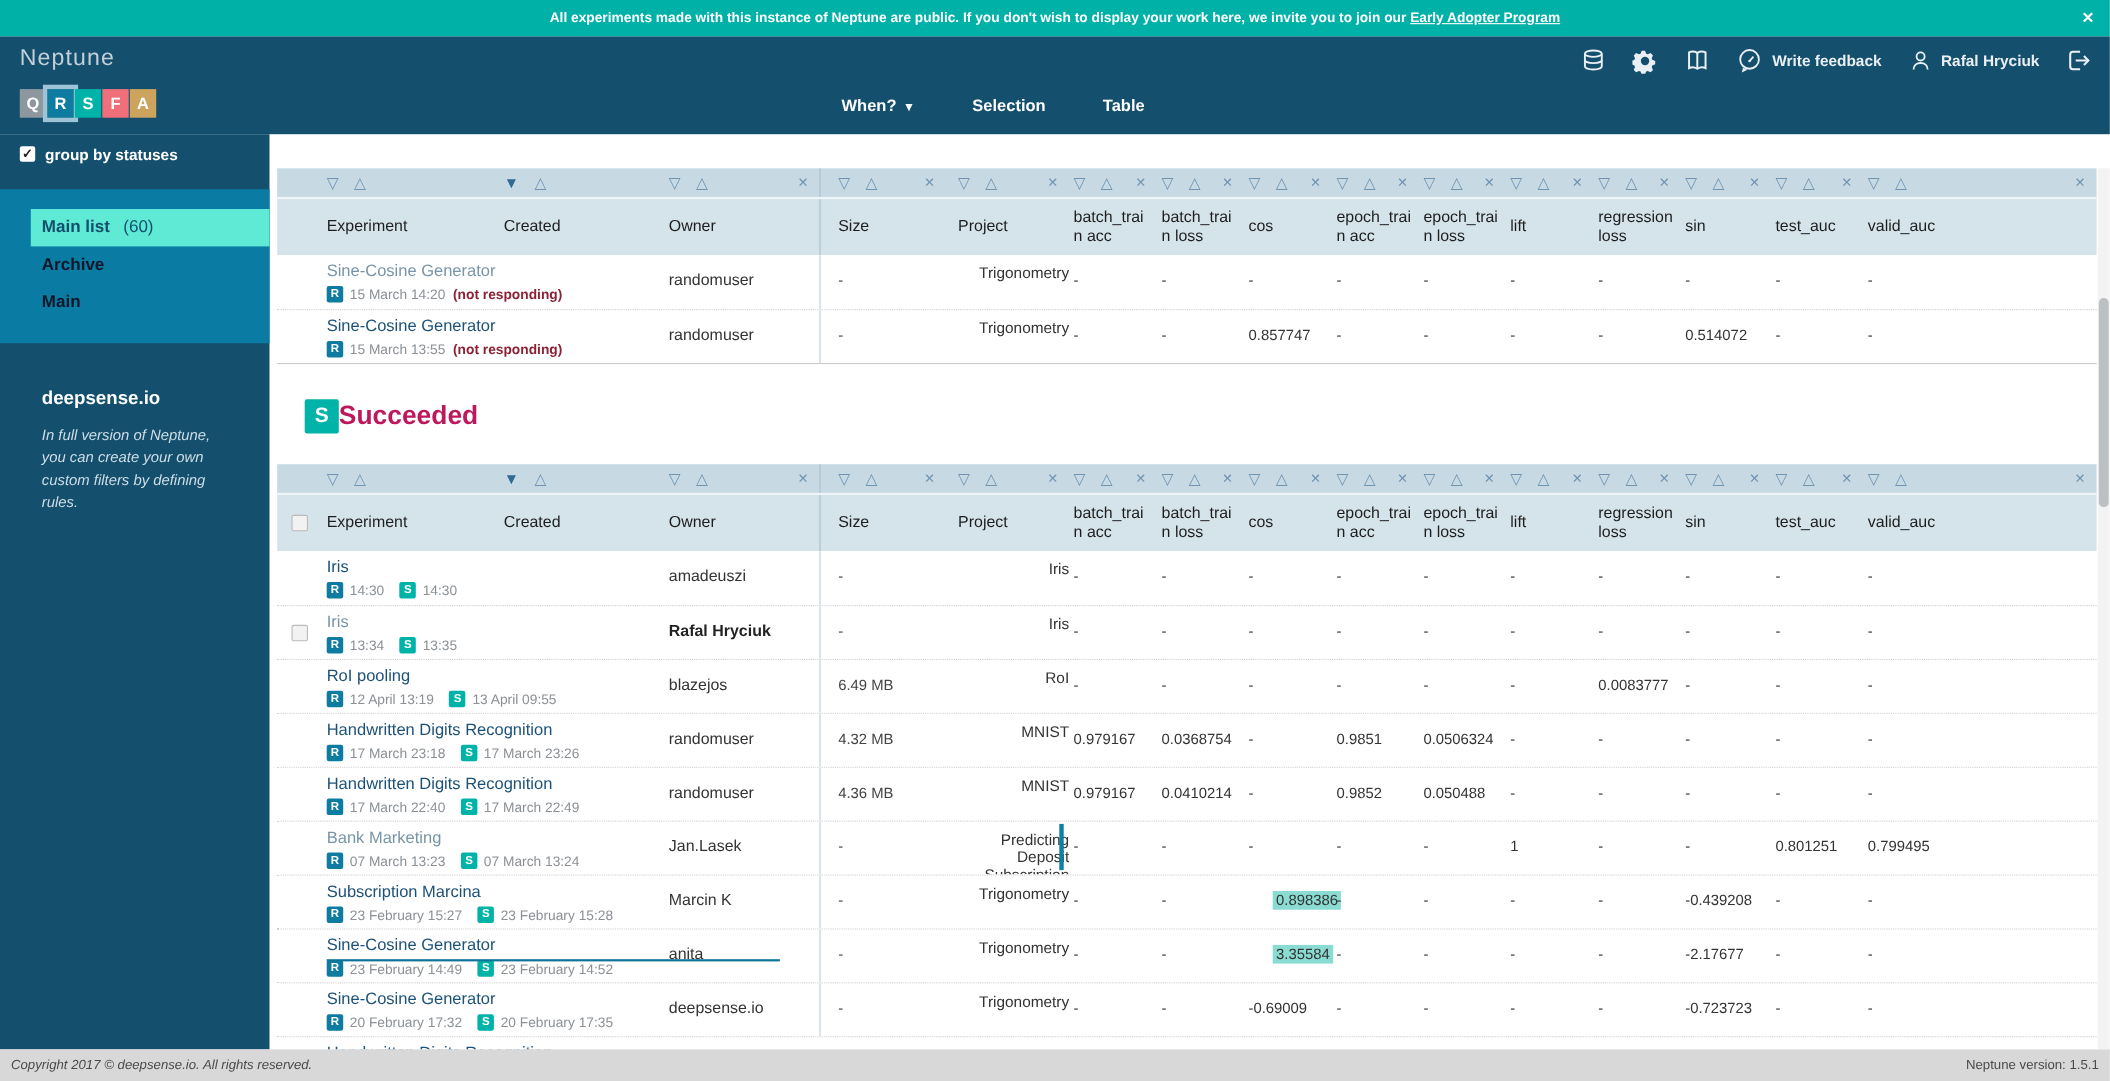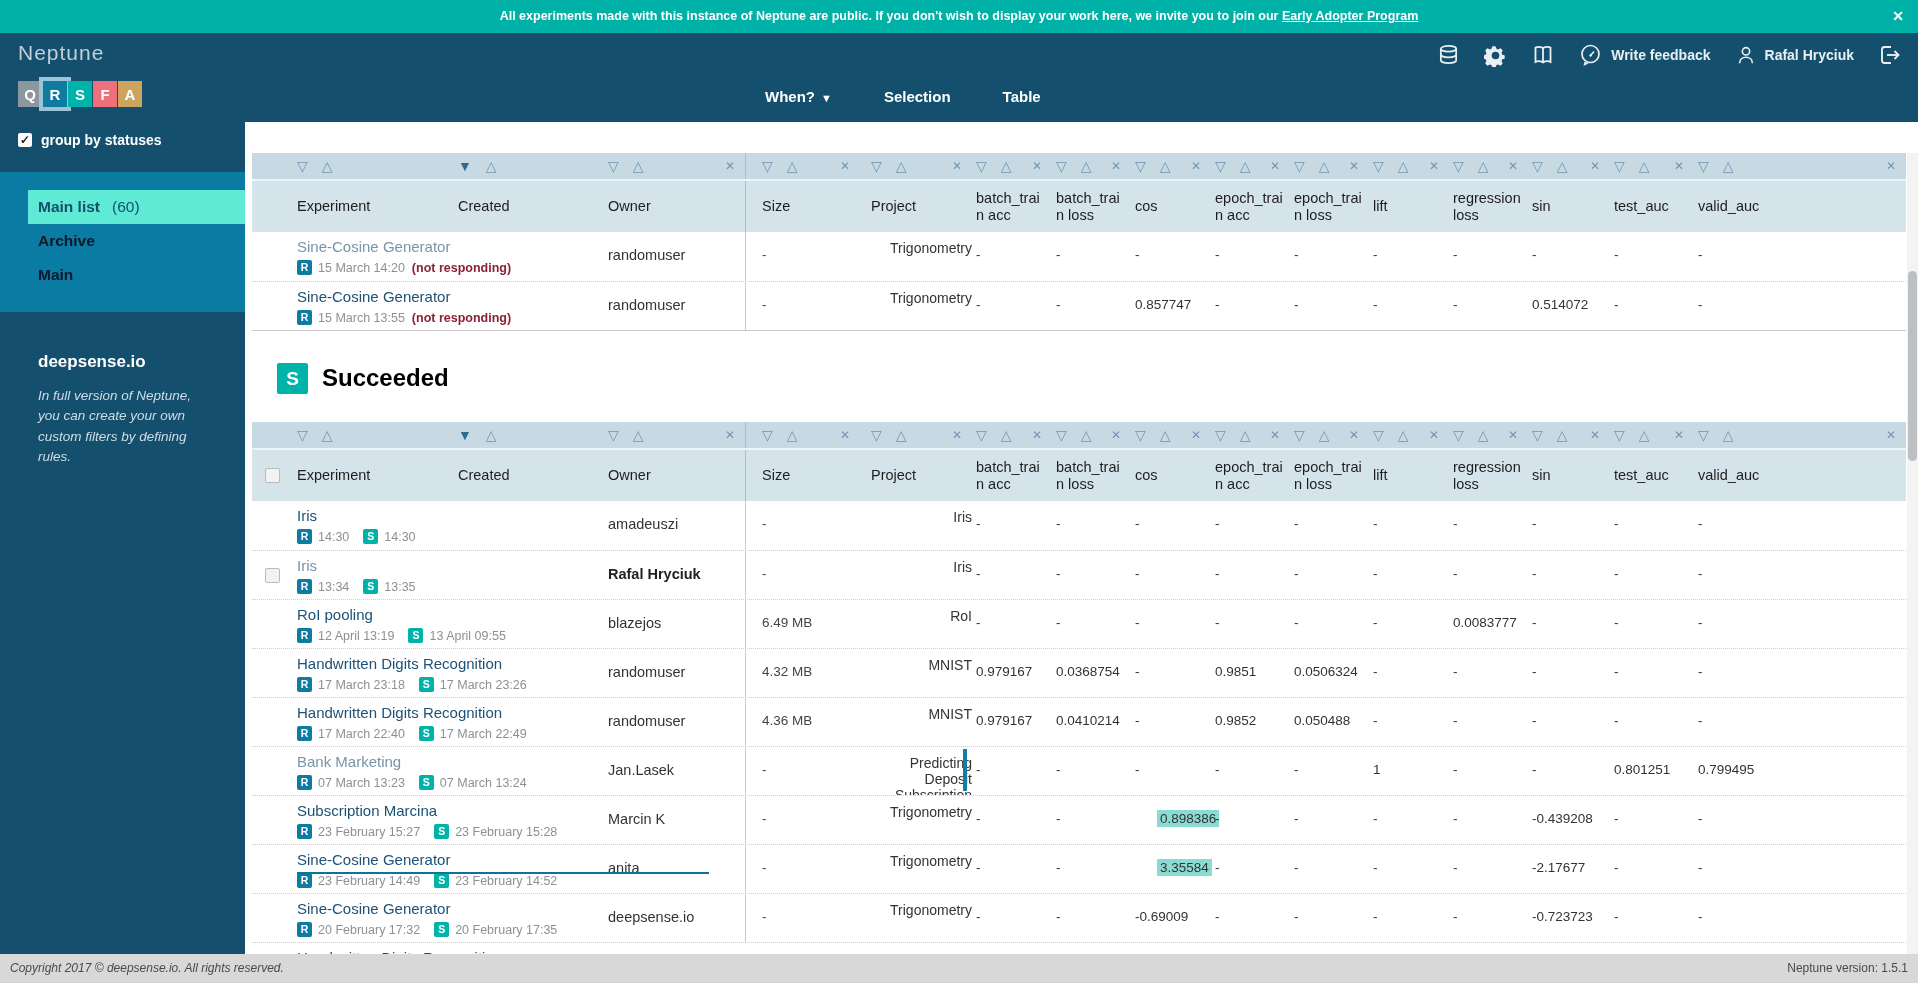--- a/index.html
+++ b/index.html
@@ -97,21 +97,21 @@
               line-height:16px; overflow:hidden;text-align:right; }
   .projbar { position:absolute; right:5px; top:2px; width:4px; height:42px; background:#0f7fa5; }
   .mcell { padding:15px 6px 0 4px; font-size:13.5px; color:#333; }
   .hl { background:#8adcd2; padding:1px 3px;margin-left:22px; }
   .uline { position:absolute; left:45px; top:27px; width:412px; border-bottom:2px solid #0d7397; }
 
   
   .sechdr { display:flex; align-items:center; margin:30px 0 27px 32px; height:34px; }
   .secbadge { width:31px; height:31px; background:#00b3a9; border-radius:2px; color:#fff;
               font-size:19px; font-weight:700; text-align:center; line-height:31px; }
-  .sectitle { margin-left:14px; font-size:24px; font-weight:700; color:#000000; }
+  .sectitle { font-size:24px; font-weight:700; color:#be185d; }
 
   
   .vsb { position:absolute; right:0; top:31px; width:11px; height:801px; background:#f3f3f3; }
   .vsb .thumb { position:absolute; top:118px; left:1px; width:9px; height:190px;
                 background:#bdc0c2; border-radius:5px; cursor:pointer; }
 
   
   .footer { position:absolute; bottom:0; left:0; width:1918px; height:29px; background:#d8d8d8;
             font-size:12px; color:#4a4a4a; line-height:29px; z-index:60; }
   .footer .left { margin-left:10px;font-style:italic; }

